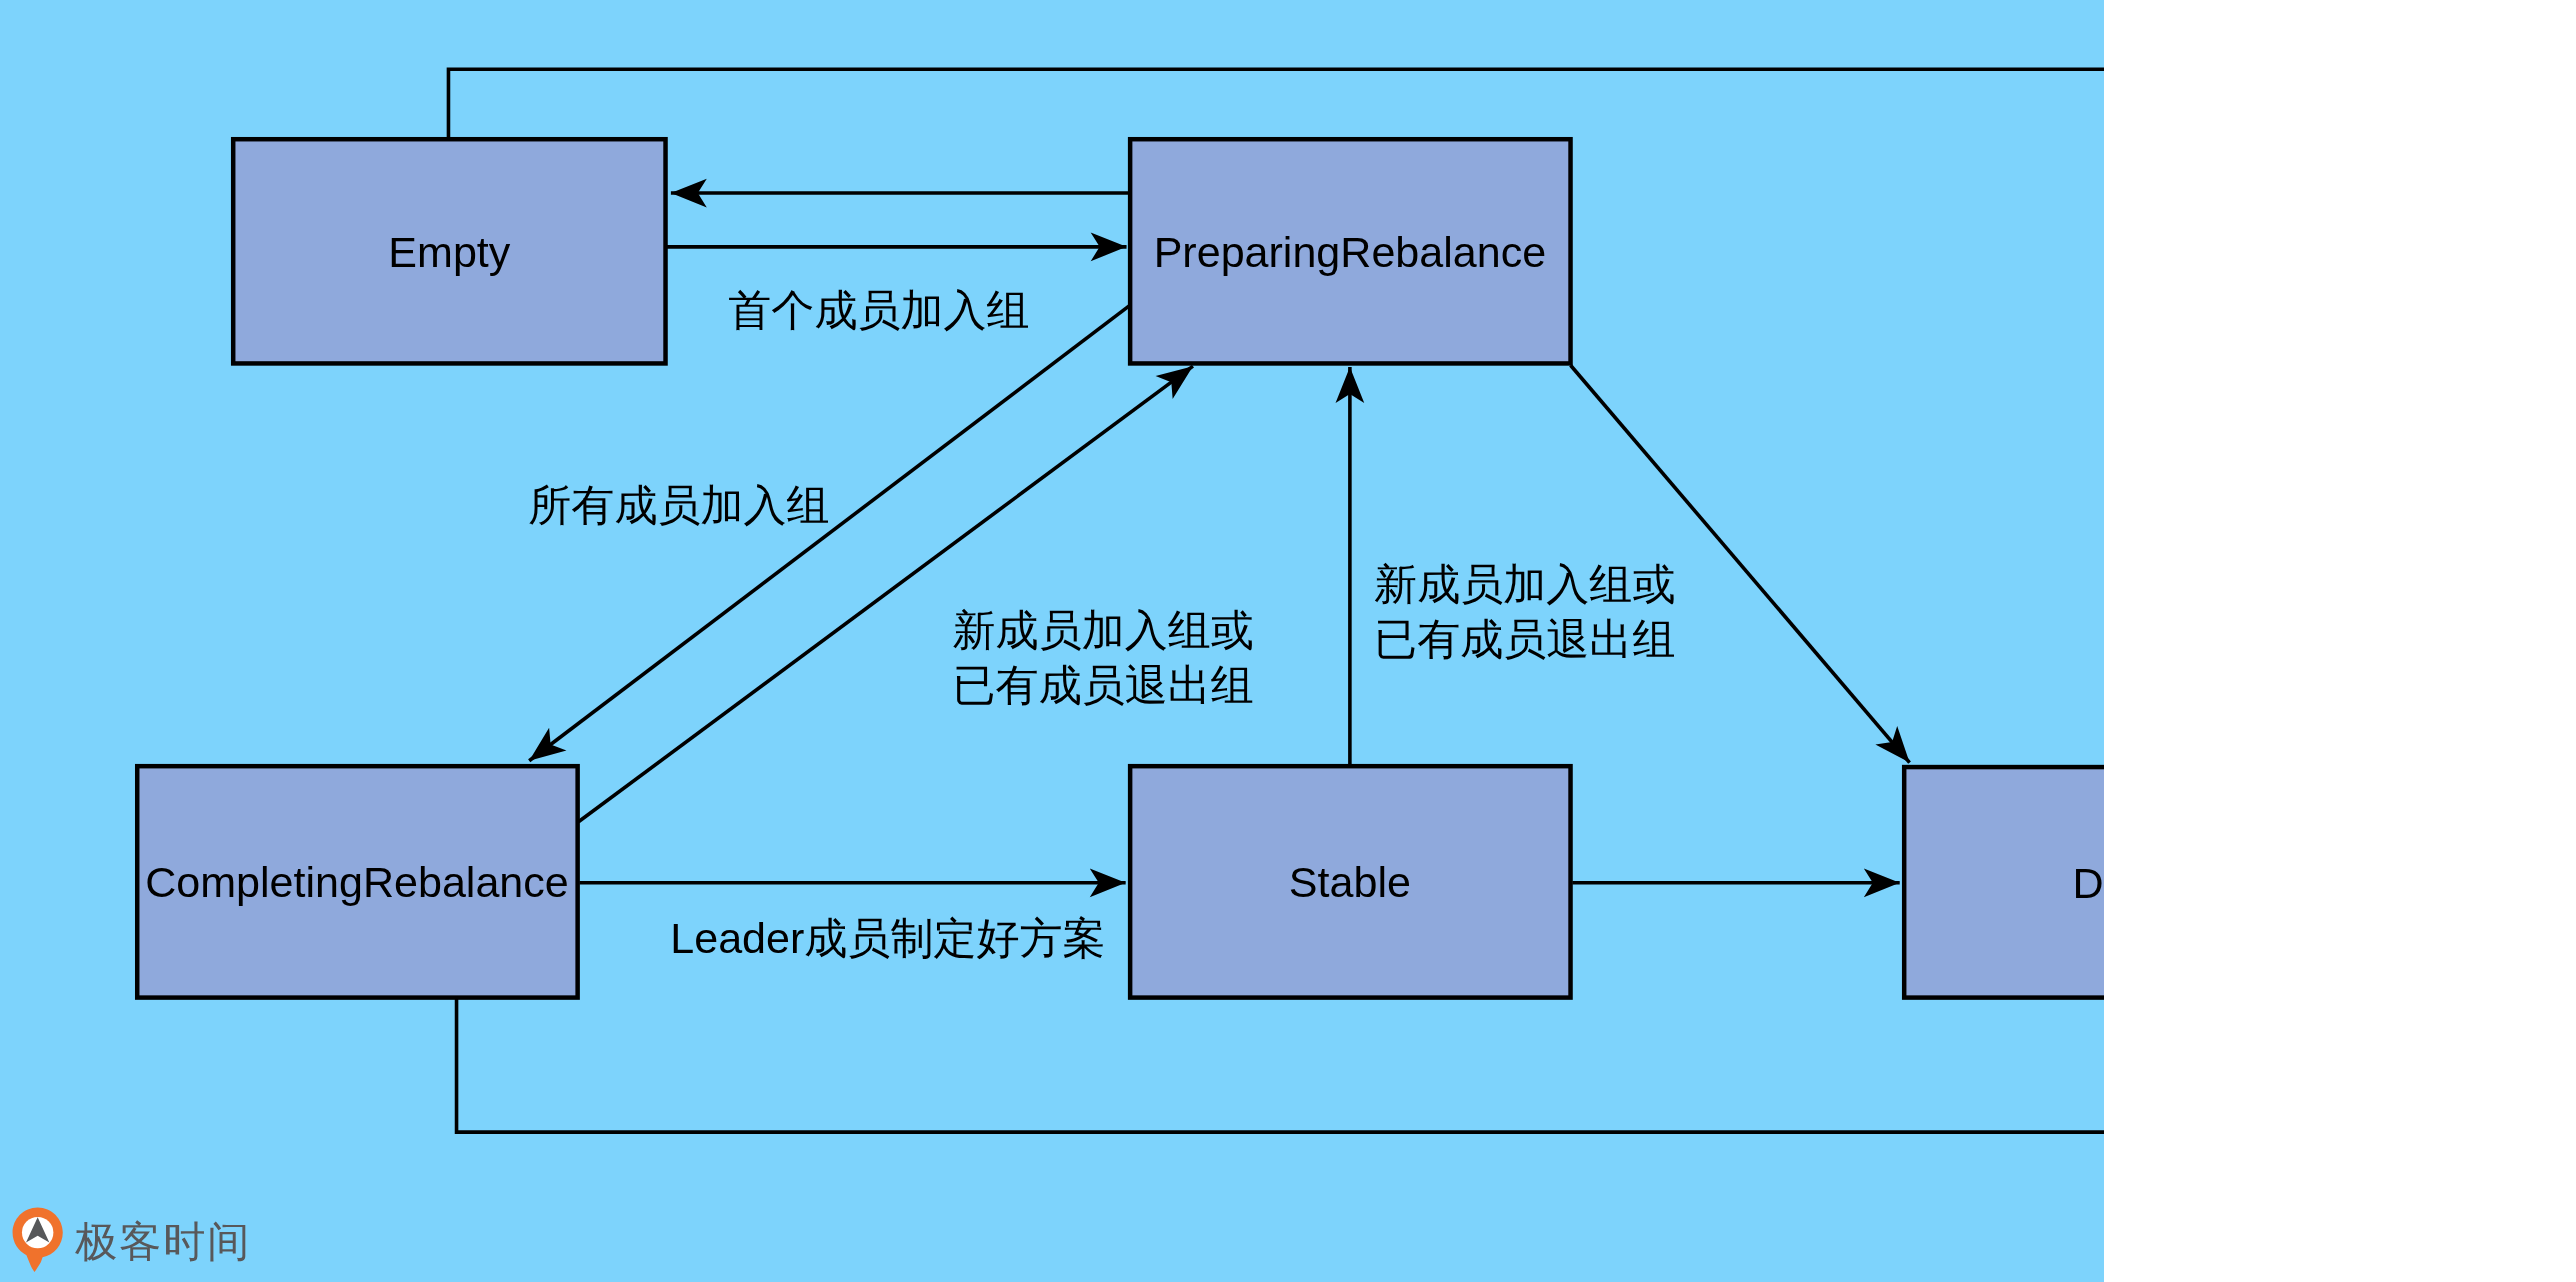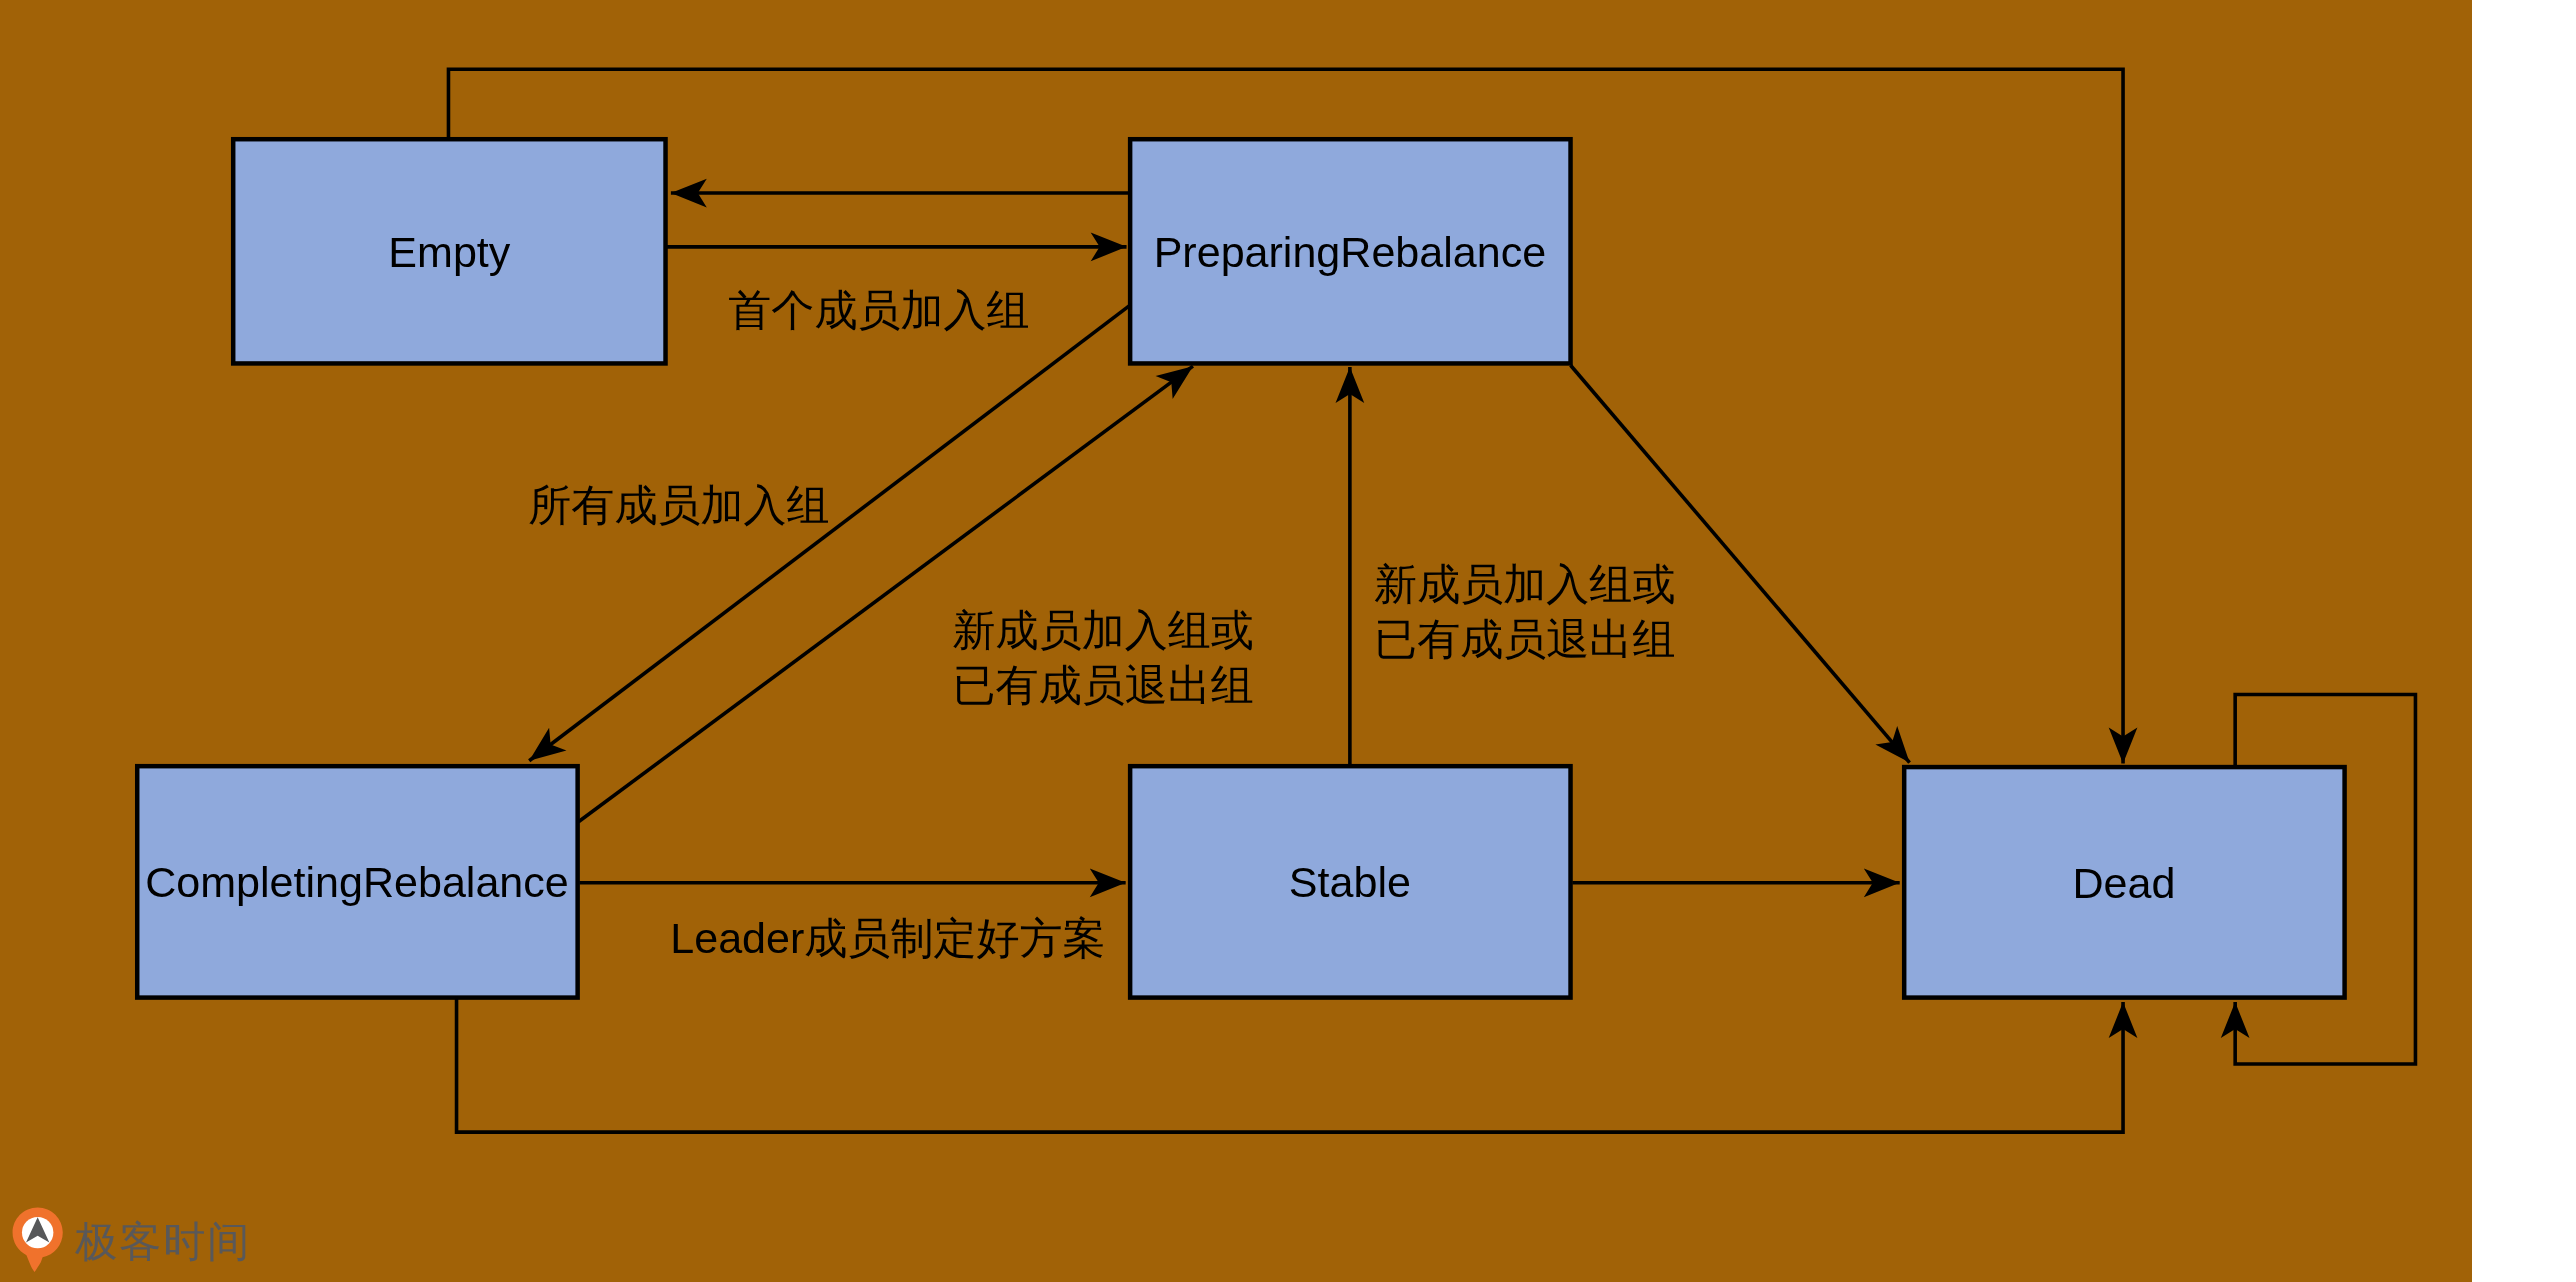--- a/index.html
+++ b/index.html
@@ -2,23 +2,23 @@
 <html style="font-size:14.4px"><head>
 <meta charset="utf-8">
 <style>
   html, body {
     margin: 0;
     padding: 0;
     background: #ffffff;
   }
   .canvas {
     position: relative;
-    width: 2472px;
+    width: 2104px;
     height: 1283px;
-    background: #a16207;
+    background: #7dd3fc;
     overflow: hidden;
     font-family: "Liberation Sans", "DejaVu Sans", sans-serif;
   }
   svg.diagram {
     position: absolute;
     left: 0;
     top: 0;
   }
   .node-rect {
     stroke: #000000;

